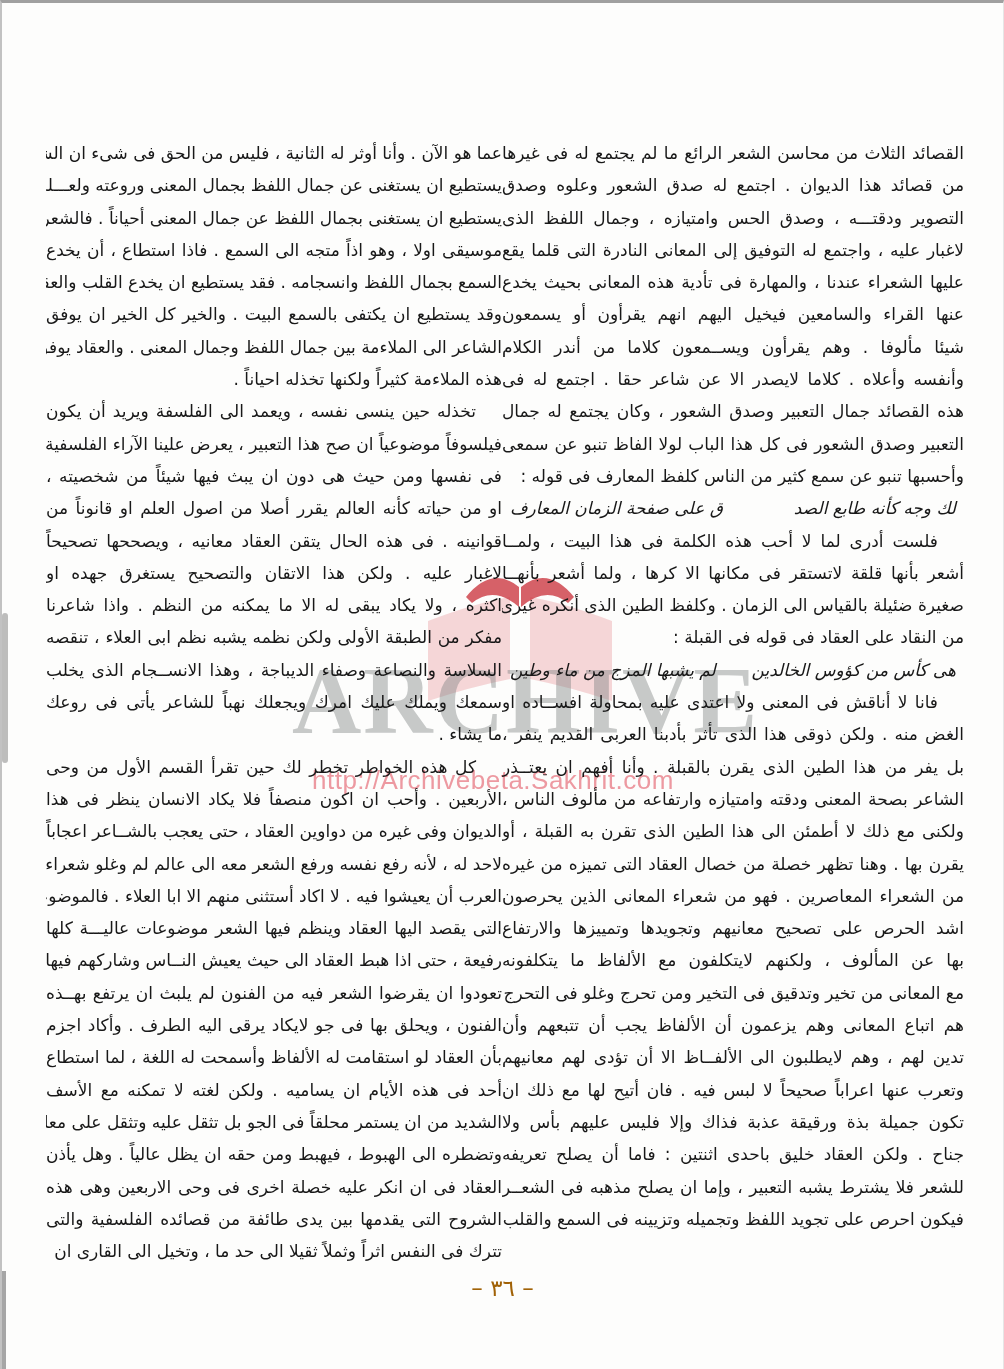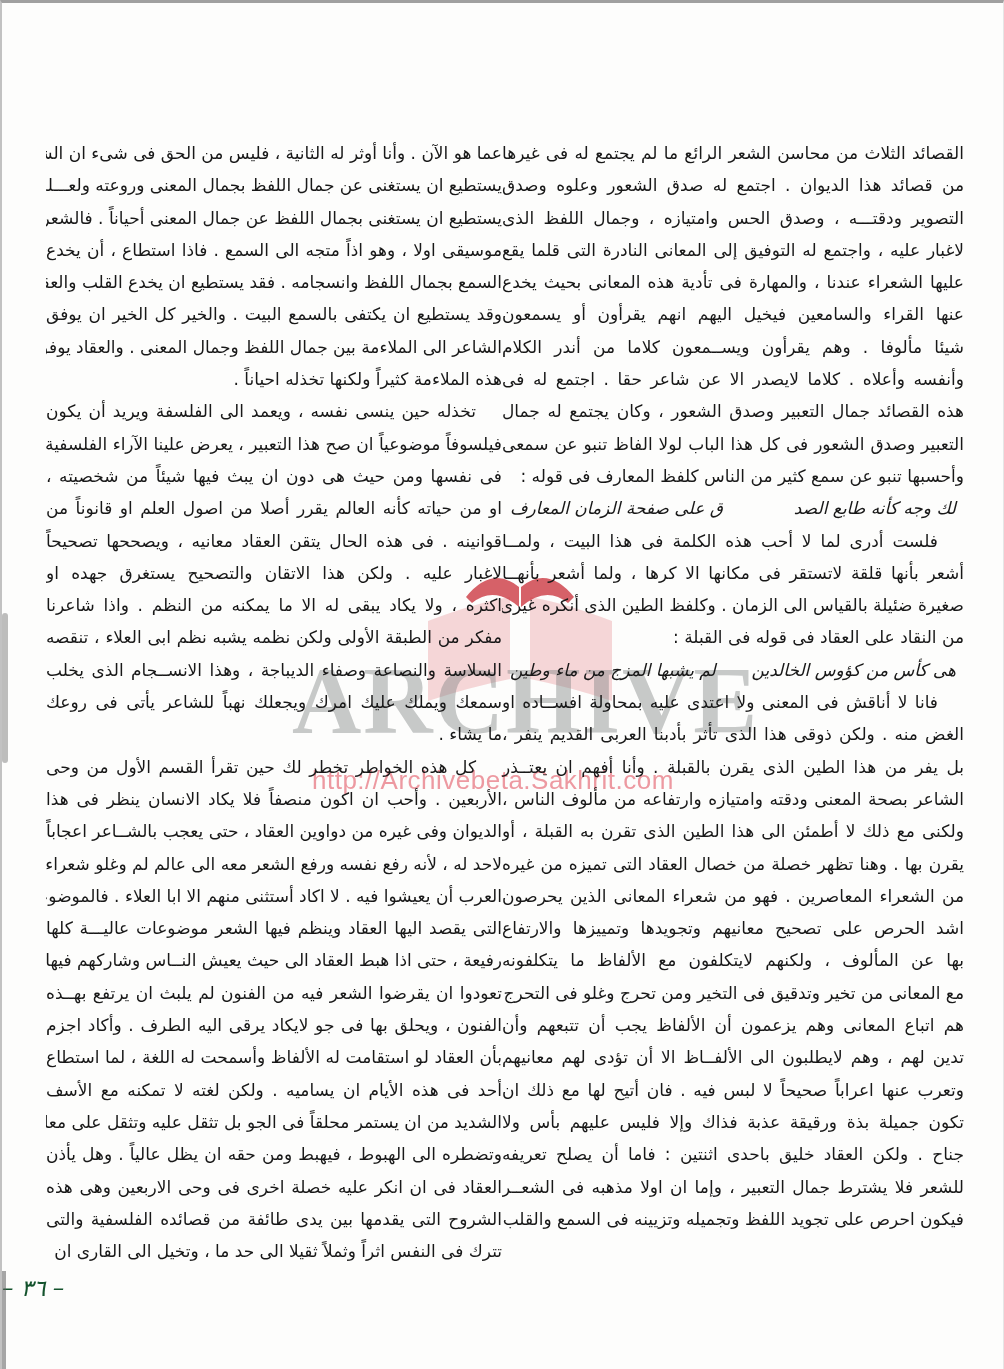--- a/index.html
+++ b/index.html
@@ -56,23 +56,23 @@
   }
   .wm-url{
     position:absolute;top:204px;left:20px;
     font-family:"Liberation Sans",sans-serif;
     font-size:26px;letter-spacing:.5px;
     color:rgba(233,128,138,0.8);
   }
   
   .page-number{
     position:absolute;top:1272px;left:0;width:100%;
-    font-size:23px;color:#14532d;
+    text-align:center;
+    font-size:23px;color:#a16207;
     z-index:2;
-    font-style:italic;
   }
   
   .edge-smudge-a{position:absolute;left:0;top:610px;width:6px;height:150px;background:#6f6f6f;opacity:.45;border-radius:3px;z-index:3;}
   .edge-smudge-b{position:absolute;left:0;top:1268px;width:4px;height:101px;background:#5e5e5e;opacity:.55;z-index:3;}
 </style>
 </head>
 <body>
 
 <div class="page">
 
@@ -125,21 +125,21 @@
         <div class="line">يقرن بها . وهنا تظهر خصلة من خصال العقاد التى تميزه من غيره</div>
         <div class="line">من الشعراء المعاصرين . فهو من شعراء المعانى الذين يحرصون</div>
         <div class="line">اشد الحرص على تصحيح معانيهم وتجويدها وتمييزها والارتفاع</div>
         <div class="line">بها عن المألوف ، ولكنهم لايتكلفون مع الألفاظ ما يتكلفونه</div>
         <div class="line">مع المعانى من تخير وتدقيق فى التخير ومن تحرج وغلو فى التحرج .</div>
         <div class="line">هم اتباع المعانى وهم يزعمون أن الألفاظ يجب أن تتبعهم وأن</div>
         <div class="line">تدين لهم ، وهم لايطلبون الى الألفــاظ الا أن تؤدى لهم معانيهم</div>
         <div class="line">وتعرب عنها اعراباً صحيحاً لا لبس فيه . فان أتيح لها مع ذلك ان</div>
         <div class="line">تكون جميلة بذة ورقيقة عذبة فذاك وإلا فليس عليهم بأس ولا</div>
         <div class="line">جناح . ولكن العقاد خليق باحدى اثنتين : فاما أن يصلح تعريفه</div>
-        <div class="line">للشعر فلا يشترط جمال التعبير ، وإما ان اولا مذهبه فى الشعــر</div>
+        <div class="line">للشعر فلا يشترط يشبه التعبير ، وإما ان يصلح مذهبه فى الشعــر</div>
         <div class="line last">فيكون احرص على تجويد اللفظ وتجميله وتزيينه فى السمع والقلب</div>
       </div>
     </div>
   <div class="col col-left">
       <div class="para">
         <div class="line">عما هو الآن . وأنا أوثر له الثانية ، فليس من الحق فى شىء ان الشعر</div>
         <div class="line">يستطيع ان يستغنى عن جمال اللفظ بجمال المعنى وروعته ولعـــله</div>
         <div class="line">يستطيع ان يستغنى بجمال اللفظ عن جمال المعنى أحياناً . فالشعر</div>
         <div class="line">موسيقى اولا ، وهو اذاً متجه الى السمع . فاذا استطاع ، أن يخدع</div>
         <div class="line">السمع بجمال اللفظ وانسجامه . فقد يستطيع ان يخدع القلب والعقل</div>

